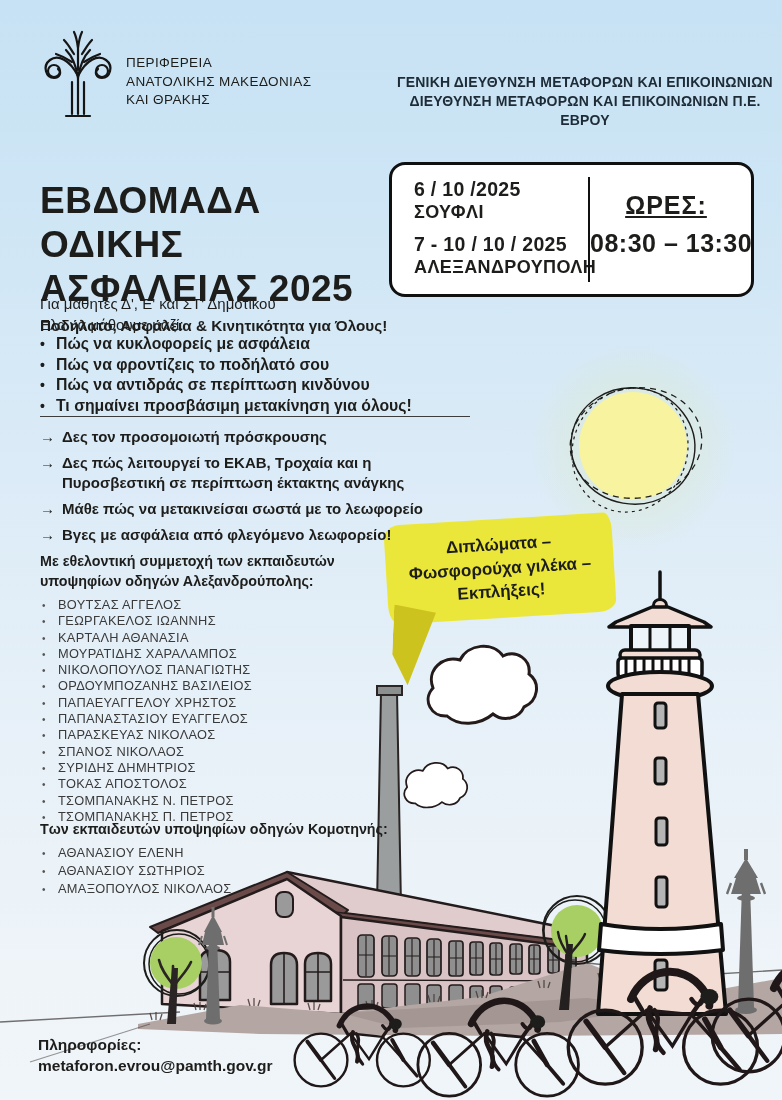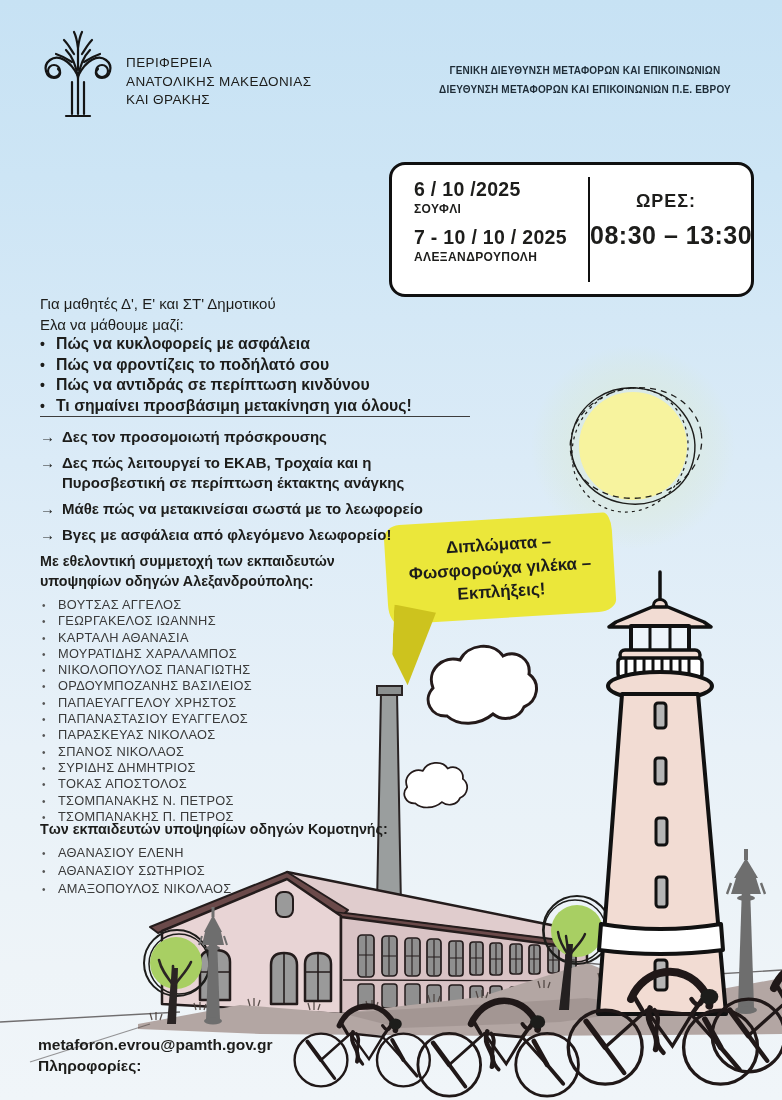--- a/index.html
+++ b/index.html
@@ -8,36 +8,36 @@
     font-family:"Liberation Sans",sans-serif;color:#1d1d1b;
     background:linear-gradient(180deg,#c7e2f4 0%,#cde5f5 16%,#dbebf7 42%,#e8f1f8 68%,#eef4f8 88%,#f0f5f9 100%);
   }
   .abs{position:absolute;}
   .illustration{position:absolute;inset:0;z-index:0;pointer-events:none;}
   .txt{z-index:2;}
 
   
   .logo{left:36px;top:26px;width:84px;height:92px;}
   .region-text{left:126px;top:54px;font-size:13.5px;line-height:18.5px;font-weight:400;letter-spacing:.4px;}
-  .dept-text{left:396px;top:61px;width:378px;text-align:center;font-size:10px;line-height:19px;font-weight:700;color:#1d2b36;letter-spacing:.2px;}
+  .dept-text{left:396px;top:73px;width:378px;text-align:center;font-size:14px;line-height:19px;font-weight:700;color:#1d2b36;letter-spacing:.2px;}
 
   
   .title-block{left:40px;top:179px;width:360px;}
   .title-line{font-size:37px;line-height:44px;font-weight:800;letter-spacing:.5px;}
   .subtitle{margin-top:6px;font-size:15.3px;font-weight:700;}
 
   
   .datebox{left:389px;top:162px;width:359px;height:129px;background:#ffffff;border:3.5px solid #101010;border-radius:16px;z-index:2;}
   .datebox .left{position:absolute;left:22px;top:13px;}
   .d-date{font-size:19.5px;font-weight:800;letter-spacing:.3px;}
-  .d-place{font-size:12px;font-weight:700;margin-top:1px;letter-spacing:.4px;}
+  .d-place{font-size:18px;font-weight:700;margin-top:1px;letter-spacing:.4px;}
   .d-gap{height:10px;}
   .datebox .vline{position:absolute;left:196px;top:12px;width:2px;height:105px;background:#101010;}
   .datebox .right{position:absolute;left:198px;top:26px;width:152px;text-align:center;}
-  .hours-label{font-size:18px;font-weight:800;letter-spacing:1px;}
+  .hours-label{font-size:25px;font-weight:800;letter-spacing:1px;text-decoration:underline;}
   .hours-value{font-size:25px;font-weight:800;margin-top:9px;letter-spacing:.5px;white-space:nowrap;}
 
   
   .audience{left:40px;top:293px;font-size:15px;line-height:21px;font-weight:500;}
   .learn-list{left:40px;top:334px;width:440px;}
   .learn-item{display:flex;font-size:15.8px;line-height:20.5px;font-weight:700;}
   .learn-item .dot{width:16px;flex:0 0 16px;font-size:14px;}
   .divider{left:40px;top:416px;width:430px;height:0;border-top:1.6px solid #3c3c3c;}
 
   
@@ -281,20 +281,25 @@
     <div>ΠΕΡΙΦΕΡΕΙΑ</div>
     <div>ΑΝΑΤΟΛΙΚΗΣ ΜΑΚΕΔΟΝΙΑΣ</div>
     <div>ΚΑΙ ΘΡΑΚΗΣ</div>
   </div>
 
   <div class="abs dept-text txt">
     <div>ΓΕΝΙΚΗ ΔΙΕΥΘΥΝΣΗ ΜΕΤΑΦΟΡΩΝ ΚΑΙ ΕΠΙΚΟΙΝΩΝΙΩΝ</div>
     <div>ΔΙΕΥΘΥΝΣΗ ΜΕΤΑΦΟΡΩΝ ΚΑΙ ΕΠΙΚΟΙΝΩΝΙΩΝ Π.Ε. ΕΒΡΟΥ</div>
   </div>
 
+  <div class="abs title-block txt">
+    <div class="title-line">ΕΒΔΟΜΑΔΑ ΟΔΙΚΗΣ</div>
+    <div class="title-line">ΑΣΦΑΛΕΙΑΣ 2025</div>
+    <div class="subtitle">Ποδήλατο, Ασφάλεια &amp; Κινητικότητα για Όλους!</div>
+  </div>
 
   <div class="abs datebox">
     <div class="left">
       <div class="d-date">6 / 10 /2025</div>
       <div class="d-place">ΣΟΥΦΛΙ</div>
       <div class="d-gap"></div>
       <div class="d-date">7 - 10 / 10 / 2025</div>
       <div class="d-place">ΑΛΕΞΑΝΔΡΟΥΠΟΛΗ</div>
     </div>
     <div class="vline"></div>
@@ -430,17 +435,17 @@
       <span class="dot">•</span>
       <span>ΑΘΑΝΑΣΙΟΥ ΣΩΤΗΡΙΟΣ</span>
     </div>
       <div class="name-item">
       <span class="dot">•</span>
       <span>ΑΜΑΞΟΠΟΥΛΟΣ ΝΙΚΟΛΑΟΣ</span>
     </div>
     </div>
 
   <div class="abs contact txt">
+    <div>Πληροφορίες:</div>
     <div>metaforon.evrou@pamth.gov.gr</div>
-    <div>Πληροφορίες:</div>
   </div>
 
 </div>
 
 </body></html>

